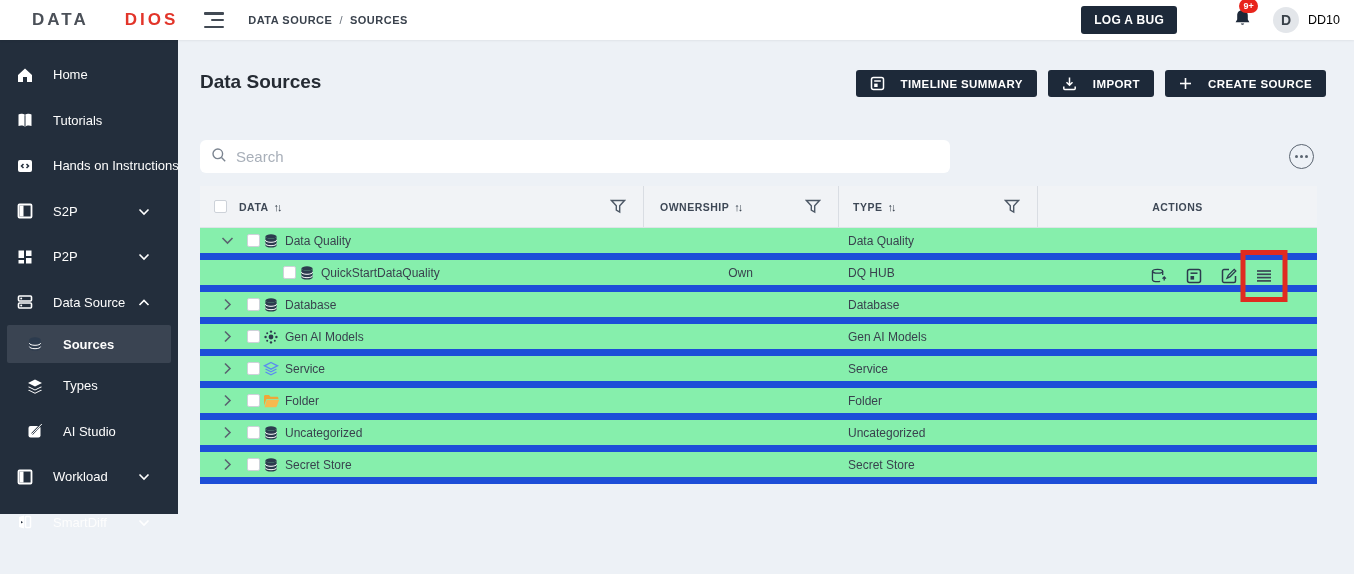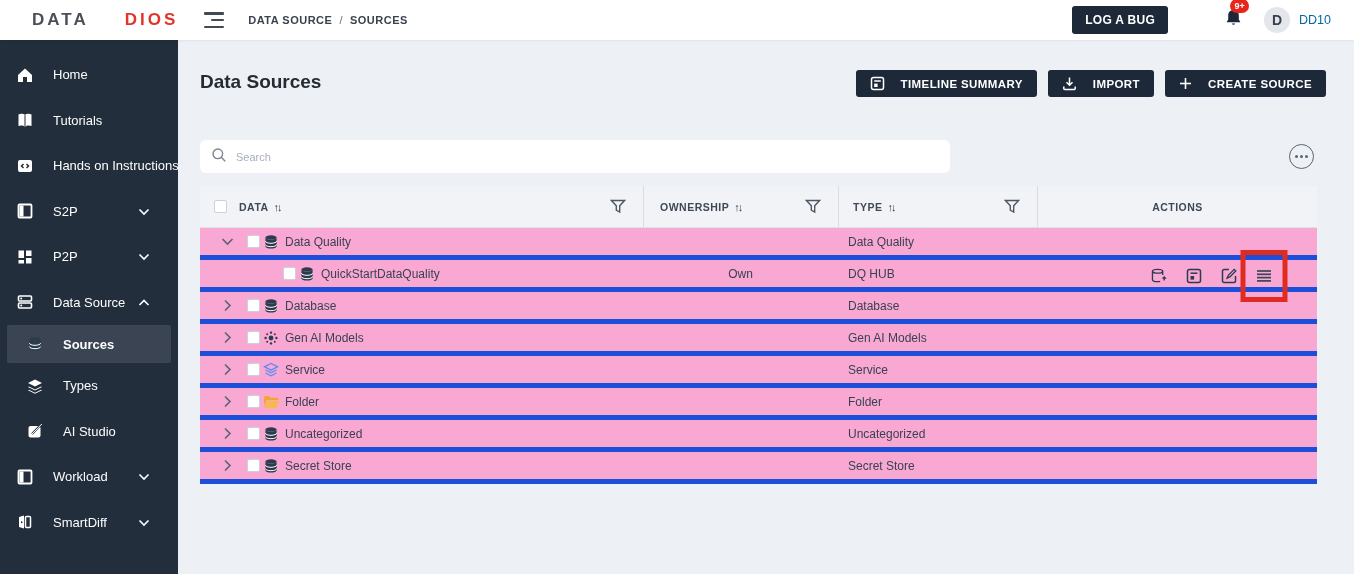--- a/index.html
+++ b/index.html
@@ -21,44 +21,44 @@
   .breadcrumb .sep { color:#6b737d; font-weight:normal; }
   .topbar-right { margin-left:auto; display:flex; align-items:center; }
   .logbug-btn { background:#1d2939; color:#fff; font-size:12px; font-weight:bold; letter-spacing:.3px;
                 padding:7px 13px; border:none; border-radius:3px; cursor:pointer; }
   .bell-wrap { position:relative; margin-left:56px; cursor:pointer; }
   .badge { position:absolute; top:-9px; left:6px; background:#e8251c; color:#fff; font-size:9px;
            font-weight:bold; border-radius:9px; padding:2.5px 4.5px; line-height:1; }
   .avatar { width:26px; height:26px; border-radius:50%; background:#e3e6ea; color:#394149;
             display:flex; align-items:center; justify-content:center; font-size:14px; font-weight:bold;
             margin-left:21px; cursor:pointer; }
-  .username { margin-left:9px; margin-right:23px; font-size:12.5px; color:#0369a1; }
+  .username { margin-left:9px; margin-right:14px; font-size:12.5px; color:#000000; }
 
   
-  .sidebar { position:absolute; left:0; top:40px; width:178px; height:534px; background:#232e3c;
+  .sidebar { position:absolute; left:0; top:40px; width:178px; height:474px; background:#232e3c;
              padding-top:12px; z-index:10; }
   .side-item { height:45.5px; display:flex; align-items:center; color:#fdfdfd; font-size:13px;
                cursor:pointer; padding-left:16px; position:relative; }
   .side-item .s-icon { width:18px; height:18px; display:flex; align-items:center; justify-content:center; }
   .side-item .s-label { margin-left:19px; white-space:nowrap; }
   .side-item .s-chev { position:absolute; right:28px; }
   .side-item.child { padding-left:26px; height:45.5px; }
   .side-item.active { background:#3a4452; margin:0 7px; padding-left:19px; height:38px; border-radius:2px; }
   .side-item.active .s-label { font-weight:bold; }
 
   
   .main { position:absolute; left:178px; top:40px; width:1176px; height:534px; }
   .page-title { position:absolute; left:22px; top:31px; font-size:19px; font-weight:bold; color:#252b33; }
   .btn-row { position:absolute; right:28px; top:30px; display:flex; gap:11px; }
   .nav-btn { height:27px; background:#1d2939; border:none; border-radius:3px; color:#fff;
              font-family:"Liberation Sans", sans-serif; font-size:11.5px; font-weight:bold; letter-spacing:.4px;
              display:flex; align-items:center; gap:16px; padding:0 14px; cursor:pointer; }
   .search-wrap { position:absolute; left:22px; top:100px; width:750px; height:33px; background:#fff;
                  border-radius:6px; display:flex; align-items:center; padding:0 11px; }
-  .search-wrap input { border:none; outline:none; flex:1; margin-left:9px; font-size:11px;
+  .search-wrap input { border:none; outline:none; flex:1; margin-left:9px; font-size:15px;
                        font-family:"Liberation Sans", sans-serif; color:#333; }
   .search-wrap input::placeholder { color:#a8afb9; }
   .more-btn { position:absolute; right:40px; top:104px; width:25px; height:25px; border-radius:50%;
               border:1.5px solid #5a6470; background:transparent; display:flex; align-items:center;
               justify-content:center; cursor:pointer; }
   .more-btn .dots { display:flex; gap:2px; }
   .more-btn .dots i { width:3px; height:3px; border-radius:50%; background:#5a6470; display:block; }
 
   
   .table { position:absolute; left:22px; top:146px; width:1117px; background:#fff; }
@@ -69,21 +69,21 @@
   .th-name { width:443px; padding-left:14px; }
   .th-own  { width:195px; padding-left:16px; }
   .th-type { width:199px; padding-left:14px; }
   .th-act  { width:280px; justify-content:center; }
   .sort { font-size:11px; color:#2f3946; margin-left:5px; letter-spacing:-2px; }
   .funnel { position:absolute; right:17px; top:13px; cursor:pointer; }
   .hcheck { margin-right:12px; }
   .checkbox { width:13px; height:13px; border:1.5px solid #cdd2d9; border-radius:2px; background:#fff;
               display:inline-block; cursor:pointer; flex:none; }
 
-  .trow { display:flex; height:32px; border-bottom:5px solid #1d4ed8; background:#f9a8d4; position:relative; }
+  .trow { display:flex; height:32px; border-bottom:7px solid #1d4ed8; background:#86efac; position:relative; }
   .cell { display:flex; align-items:center; font-size:12px; color:#39424e; }
   .c-name { width:443px; padding-left:20px; }
   .c-own  { width:195px; justify-content:center; }
   .c-type { width:199px; padding-left:10px; }
   .c-act  { width:280px; position:relative; }
   .chev-slot { width:14px; display:flex; justify-content:center; }
   .row-check { margin-left:13px; }
   .trow.child .chev-slot { visibility:hidden; }
   .trow.child .row-check { margin-left:49px; }
   .row-icon { margin-left:2px; width:18px; display:flex; justify-content:center; align-items:center; }

